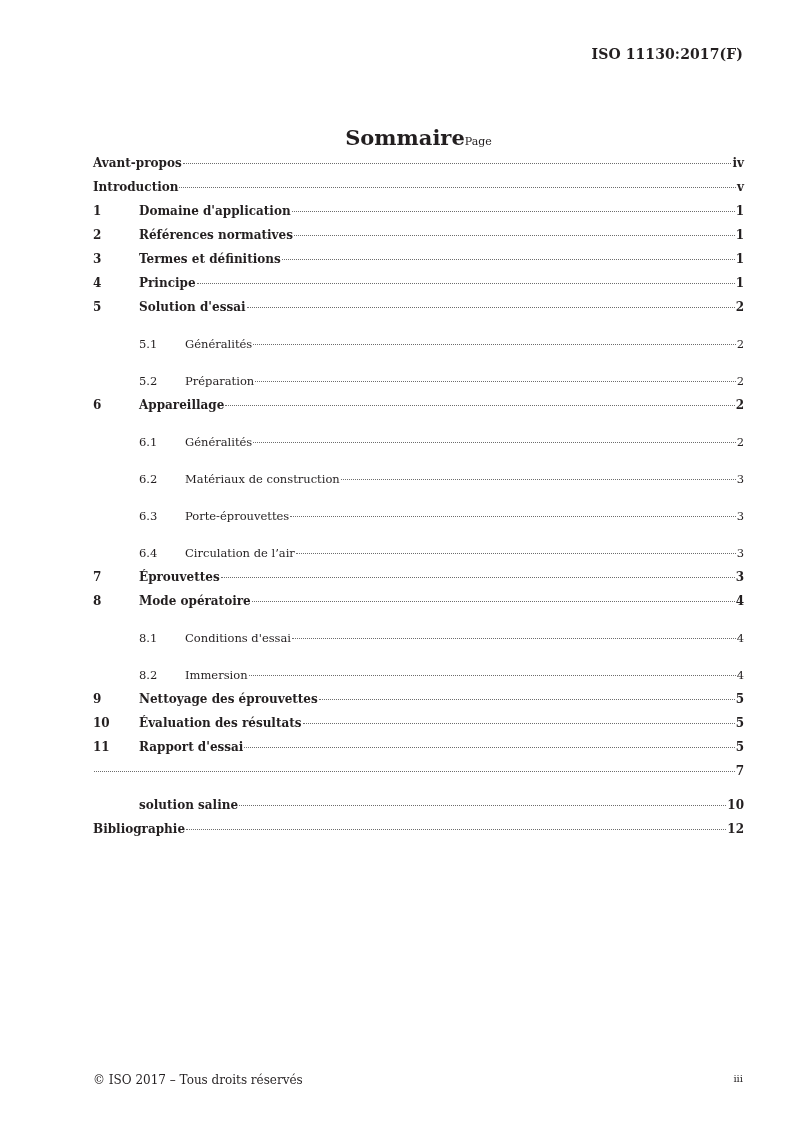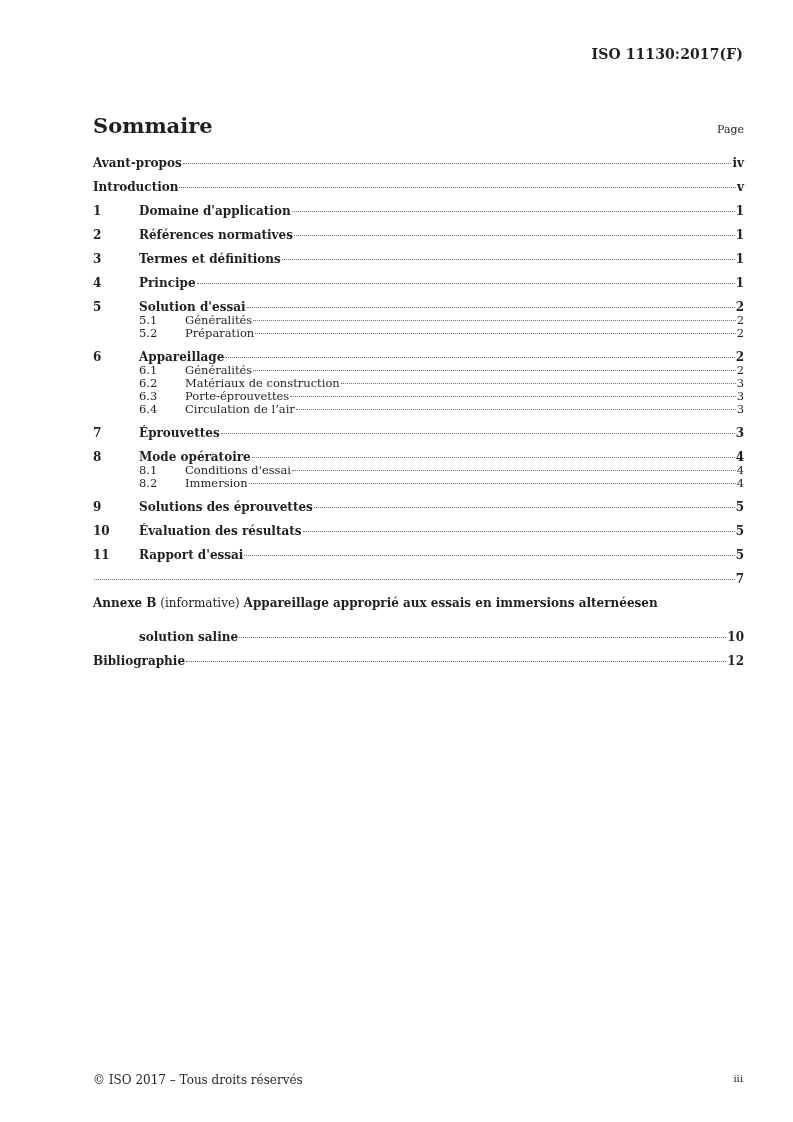--- a/index.html
+++ b/index.html
@@ -19,25 +19,25 @@
       position: absolute;
       top: 46px;
       right: 50px;
       font-weight: bold;
       font-size: 14px;
       letter-spacing: 0.1px;
       text-align: center;
     }
     .title-row {
       position: absolute;
-      top: 113px;
+      top: 125px;
       left: 93px;
       width: 651px;
       display: flex;
-      justify-content: space-between;
+      justify-content: center;
       align-items: baseline;
     }
     .title {
       font-size: 21px;
       font-weight: bold;
     }
     .page-label {
       font-size: 11px;
     }
     .toc {
@@ -73,20 +73,21 @@
       flex: 0 0 46px;
     }
     .sub .indent {
       display: inline-block;
       width: 46px;
       flex: 0 0 46px;
     }
     .sub .num {
       width: 46px;
       flex: 0 0 46px;
+      margin-top: 24px;
     }
     .label {
       white-space: nowrap;
     }
     .dots {
       flex: 1 1 auto;
       border-bottom: 1px dotted #6d6d6d;
       margin: 0 1px;
       transform: translateY(-3px);
       min-width: 10px;
@@ -259,21 +260,21 @@
   <div class="toc-entry sub last-sub">
     <span class="indent"></span>
     <span class="num">8.2</span>
     <span class="label">Immersion</span>
     <span class="dots"></span>
     <span class="pg">4</span>
   </div>
 
   <div class="toc-entry main">
     <span class="num">9</span>
-    <span class="label">Solutions des éprouvettes</span>
+    <span class="label">Nettoyage des éprouvettes</span>
     <span class="dots"></span>
     <span class="pg">5</span>
   </div>
 
   <div class="toc-entry main">
     <span class="num">10</span>
     <span class="label">Évaluation des résultats</span>
     <span class="dots"></span>
     <span class="pg">5</span>
   </div>
@@ -284,25 +285,20 @@
     <span class="dots"></span>
     <span class="pg">5</span>
   </div>
 
   <div class="toc-entry main">
     <span class="dots"></span>
     <span class="pg">7</span>
   </div>
 
   <div class="annex-b">
-    <div class="line1">
-      <span class="annex-word">Annexe B</span>
-      <span class="annex-kind">(informative)</span>
-      <span class="annex-word">Appareillage approprié aux essais en immersions alternéesen</span>
-    </div>
     <div class="line2">
       <span class="label">solution saline</span>
       <span class="dots"></span>
       <span class="pg">10</span>
     </div>
   </div>
 
   <div class="toc-entry main">
     <span class="label">Bibliographie</span>
     <span class="dots"></span>

